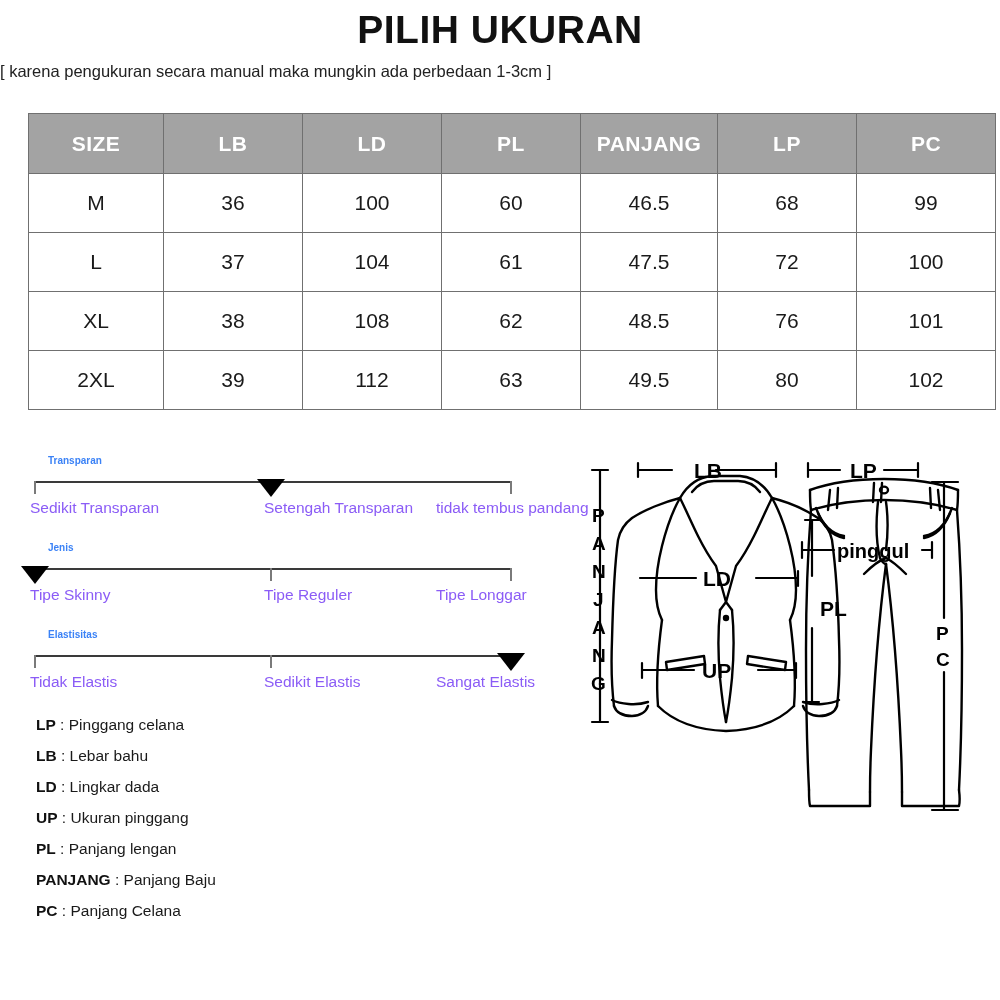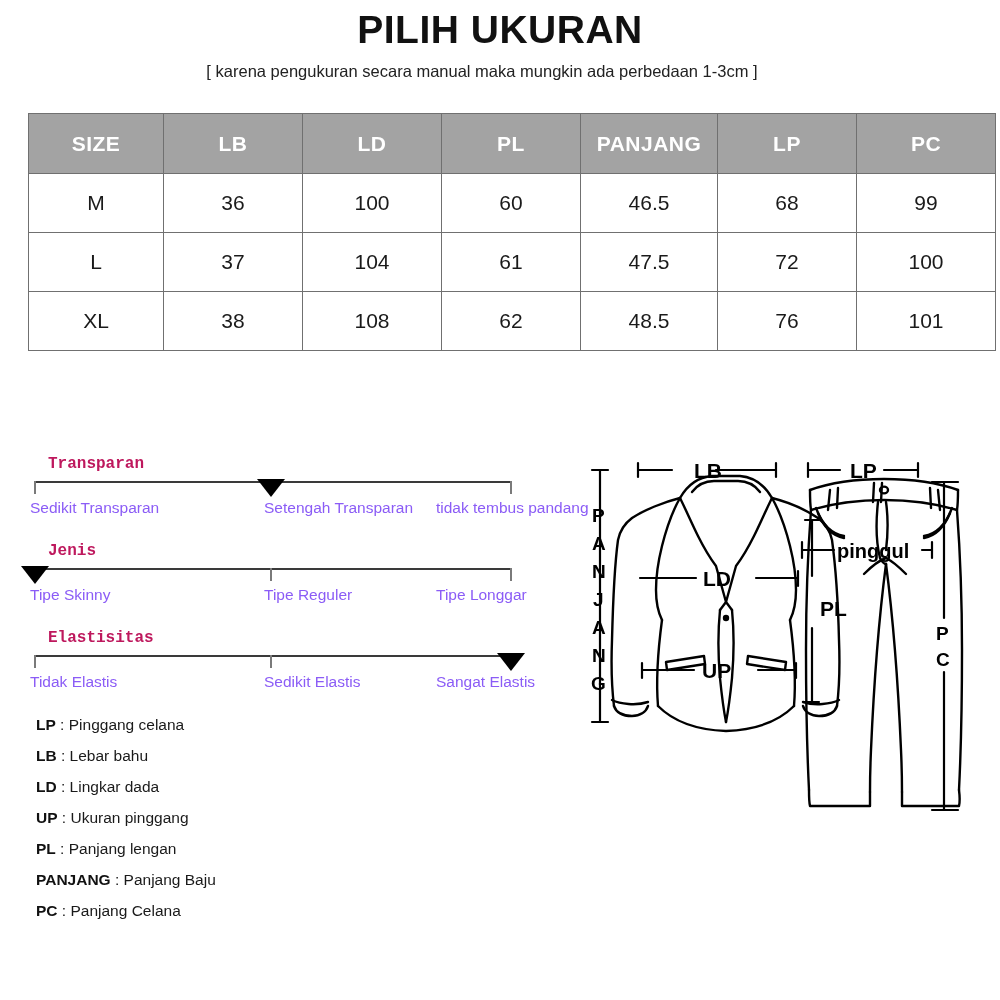--- a/index.html
+++ b/index.html
@@ -26,21 +26,20 @@
     font-size: 39px;
     font-weight: bold;
     letter-spacing: 0.5px;
     color: #111;
   }
   #page-subtitle {
     position: absolute;
     top: 62px;
     left: 0;
     width: 964px;
-    text-align: center;
     font-size: 16.5px;
     color: #222;
   }
 
   
   #size-table {
     position: absolute;
     left: 28px;
     top: 113px;
     width: 944px;
@@ -75,24 +74,23 @@
     position: absolute;
     left: 30px;
     top: 455px;
     width: 545px;
   }
   .scale-group { position: relative; height: 87px; }
   .scale-title {
     position: absolute;
     left: 18px;
     top: 0;
-    font-size: 16px;
+    font-size: 10px;
     font-weight: bold;
-    color: #be185d;
-    font-family: Liberation Mono, monospace;
+    color: #3b82f6;
   }
   .scale-bar {
     position: absolute;
     left: 0;
     top: 26px;
     width: 484px;
     height: 14px;
   }
   .scale-bar .line {
     position: absolute;
@@ -213,20 +211,29 @@
     </tr>
     <tr>
       <td>XL</td>
       <td>38</td>
       <td>108</td>
       <td>62</td>
       <td>48.5</td>
       <td>76</td>
       <td>101</td>
     </tr>
+    <tr>
+      <td>2XL</td>
+      <td>39</td>
+      <td>112</td>
+      <td>63</td>
+      <td>49.5</td>
+      <td>80</td>
+      <td>102</td>
+    </tr>
   </tbody>
 </table>
 
 <div id="scales">
 
   <div class="scale-group">
     <div class="scale-title">Transparan</div>
     <div class="scale-bar">
       <div class="line"></div>
       <div class="tick t-left"></div>

